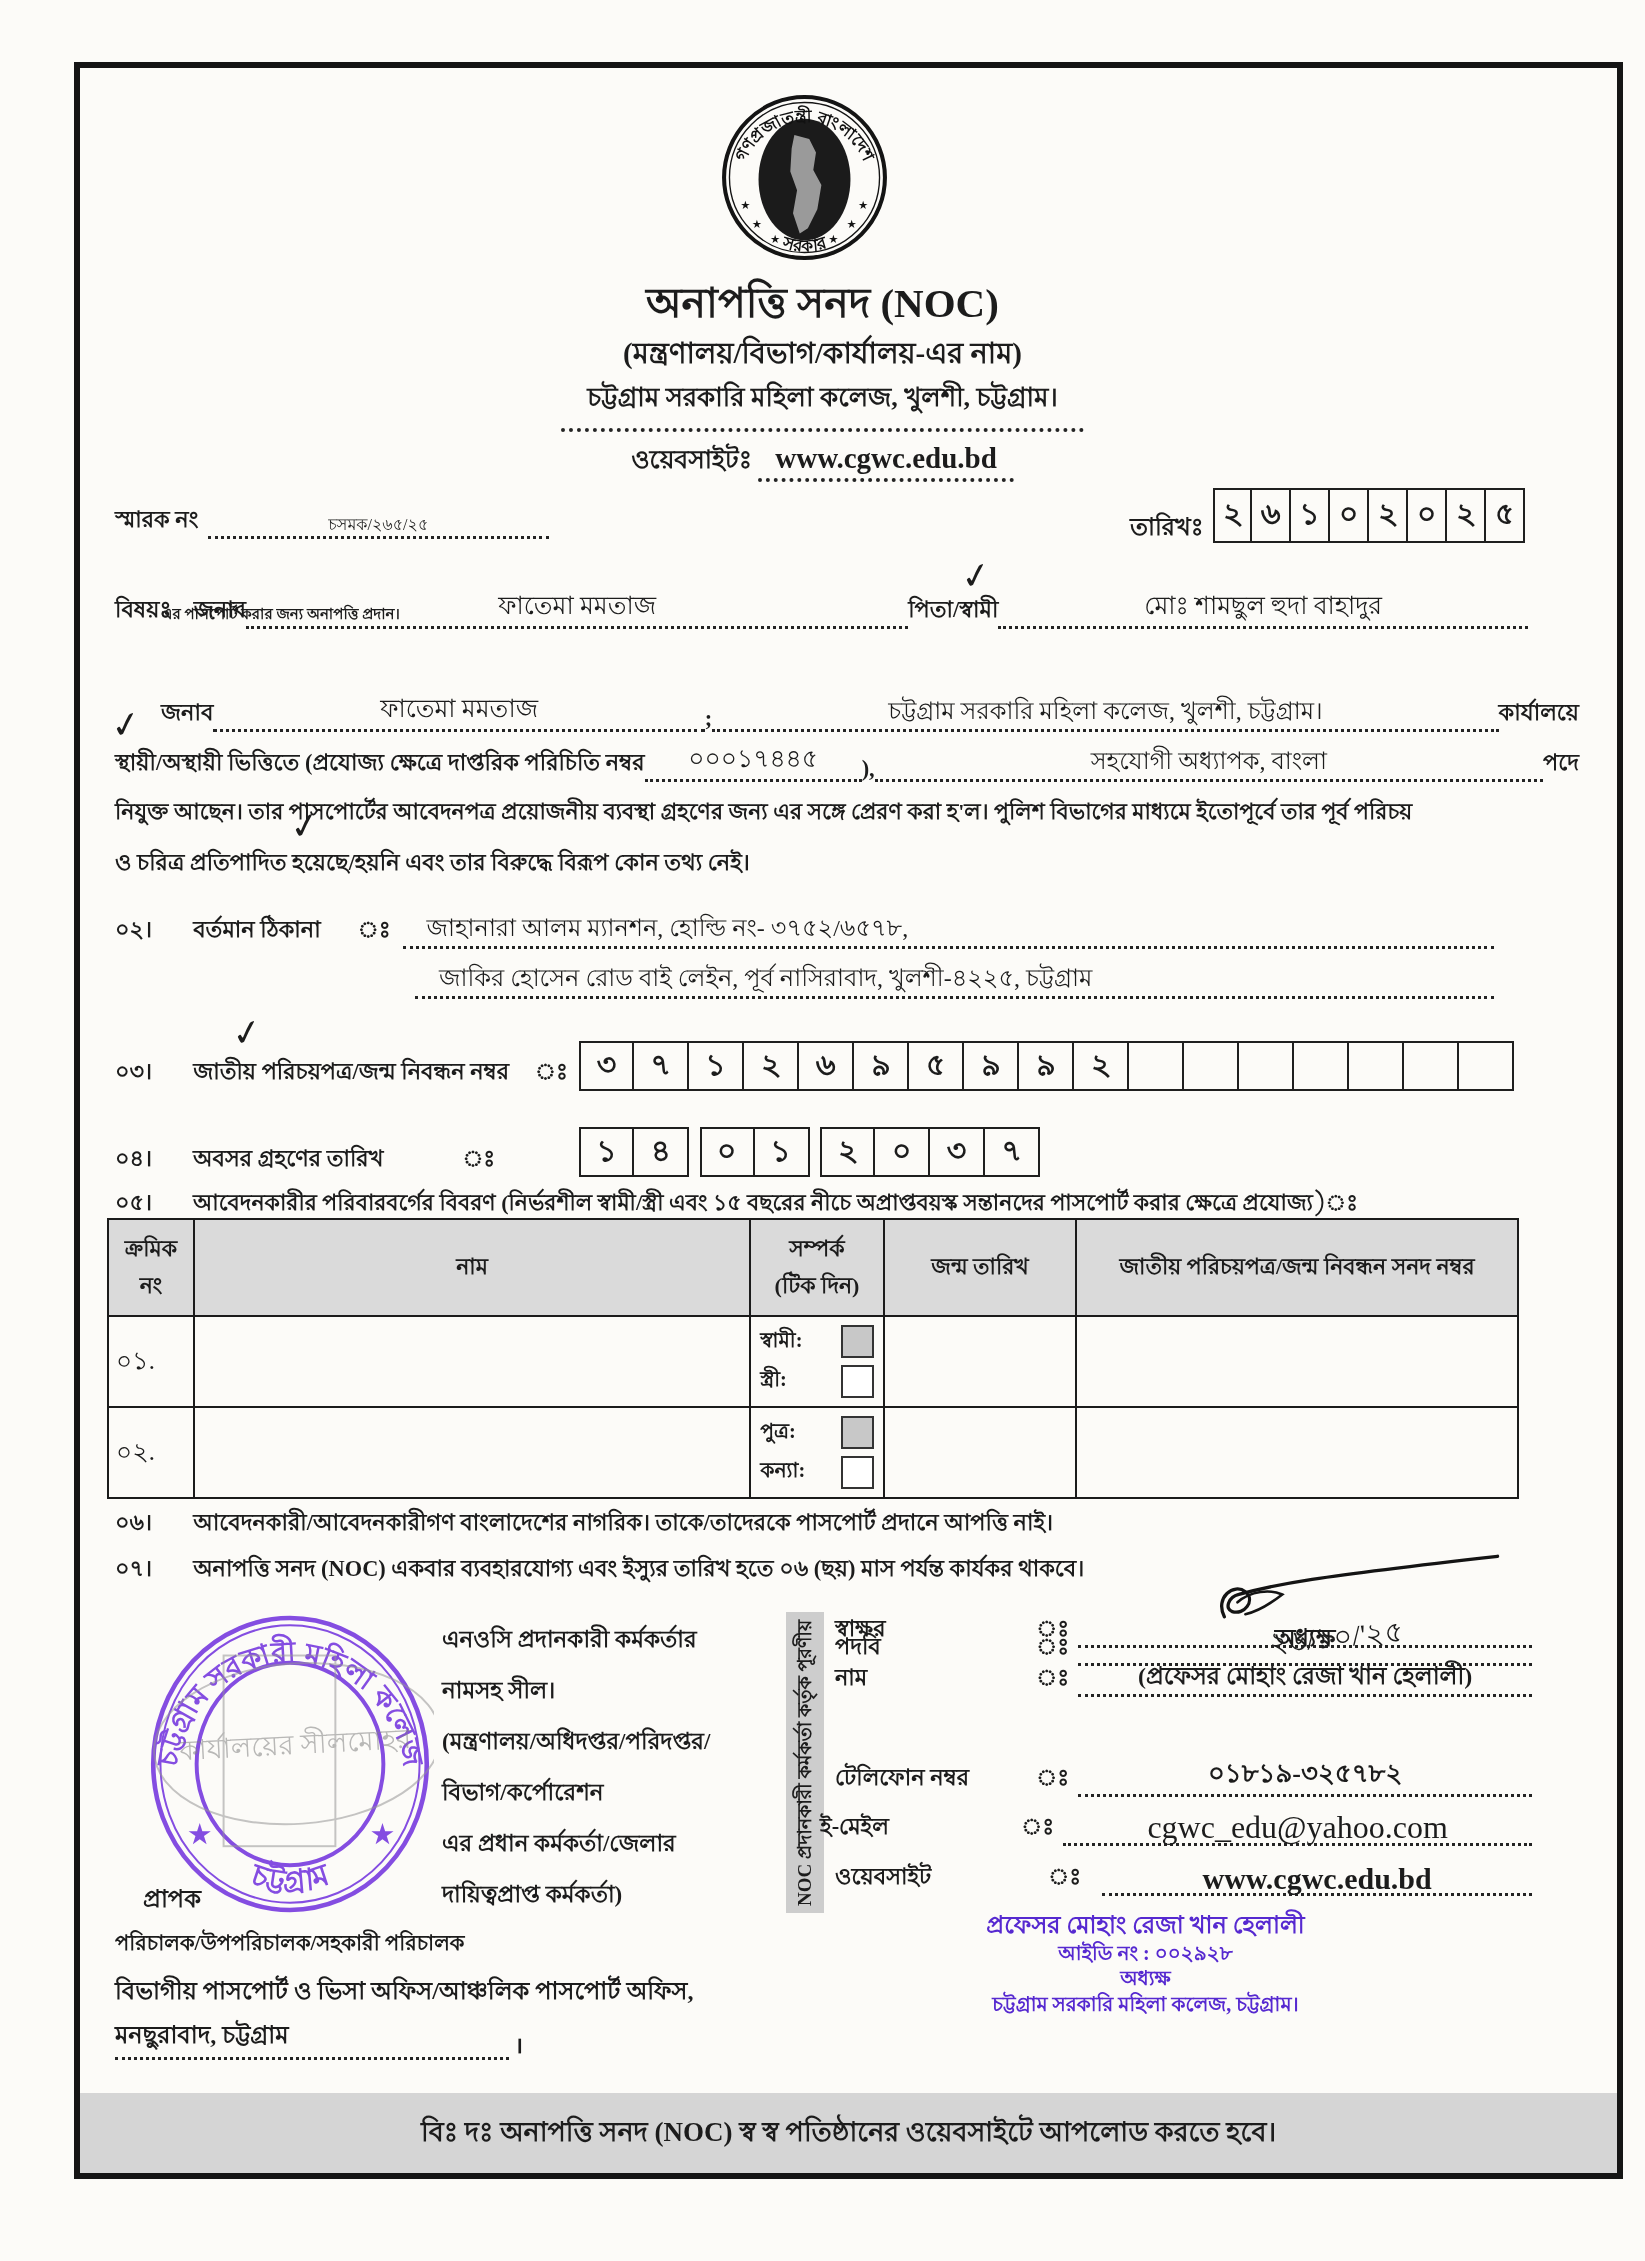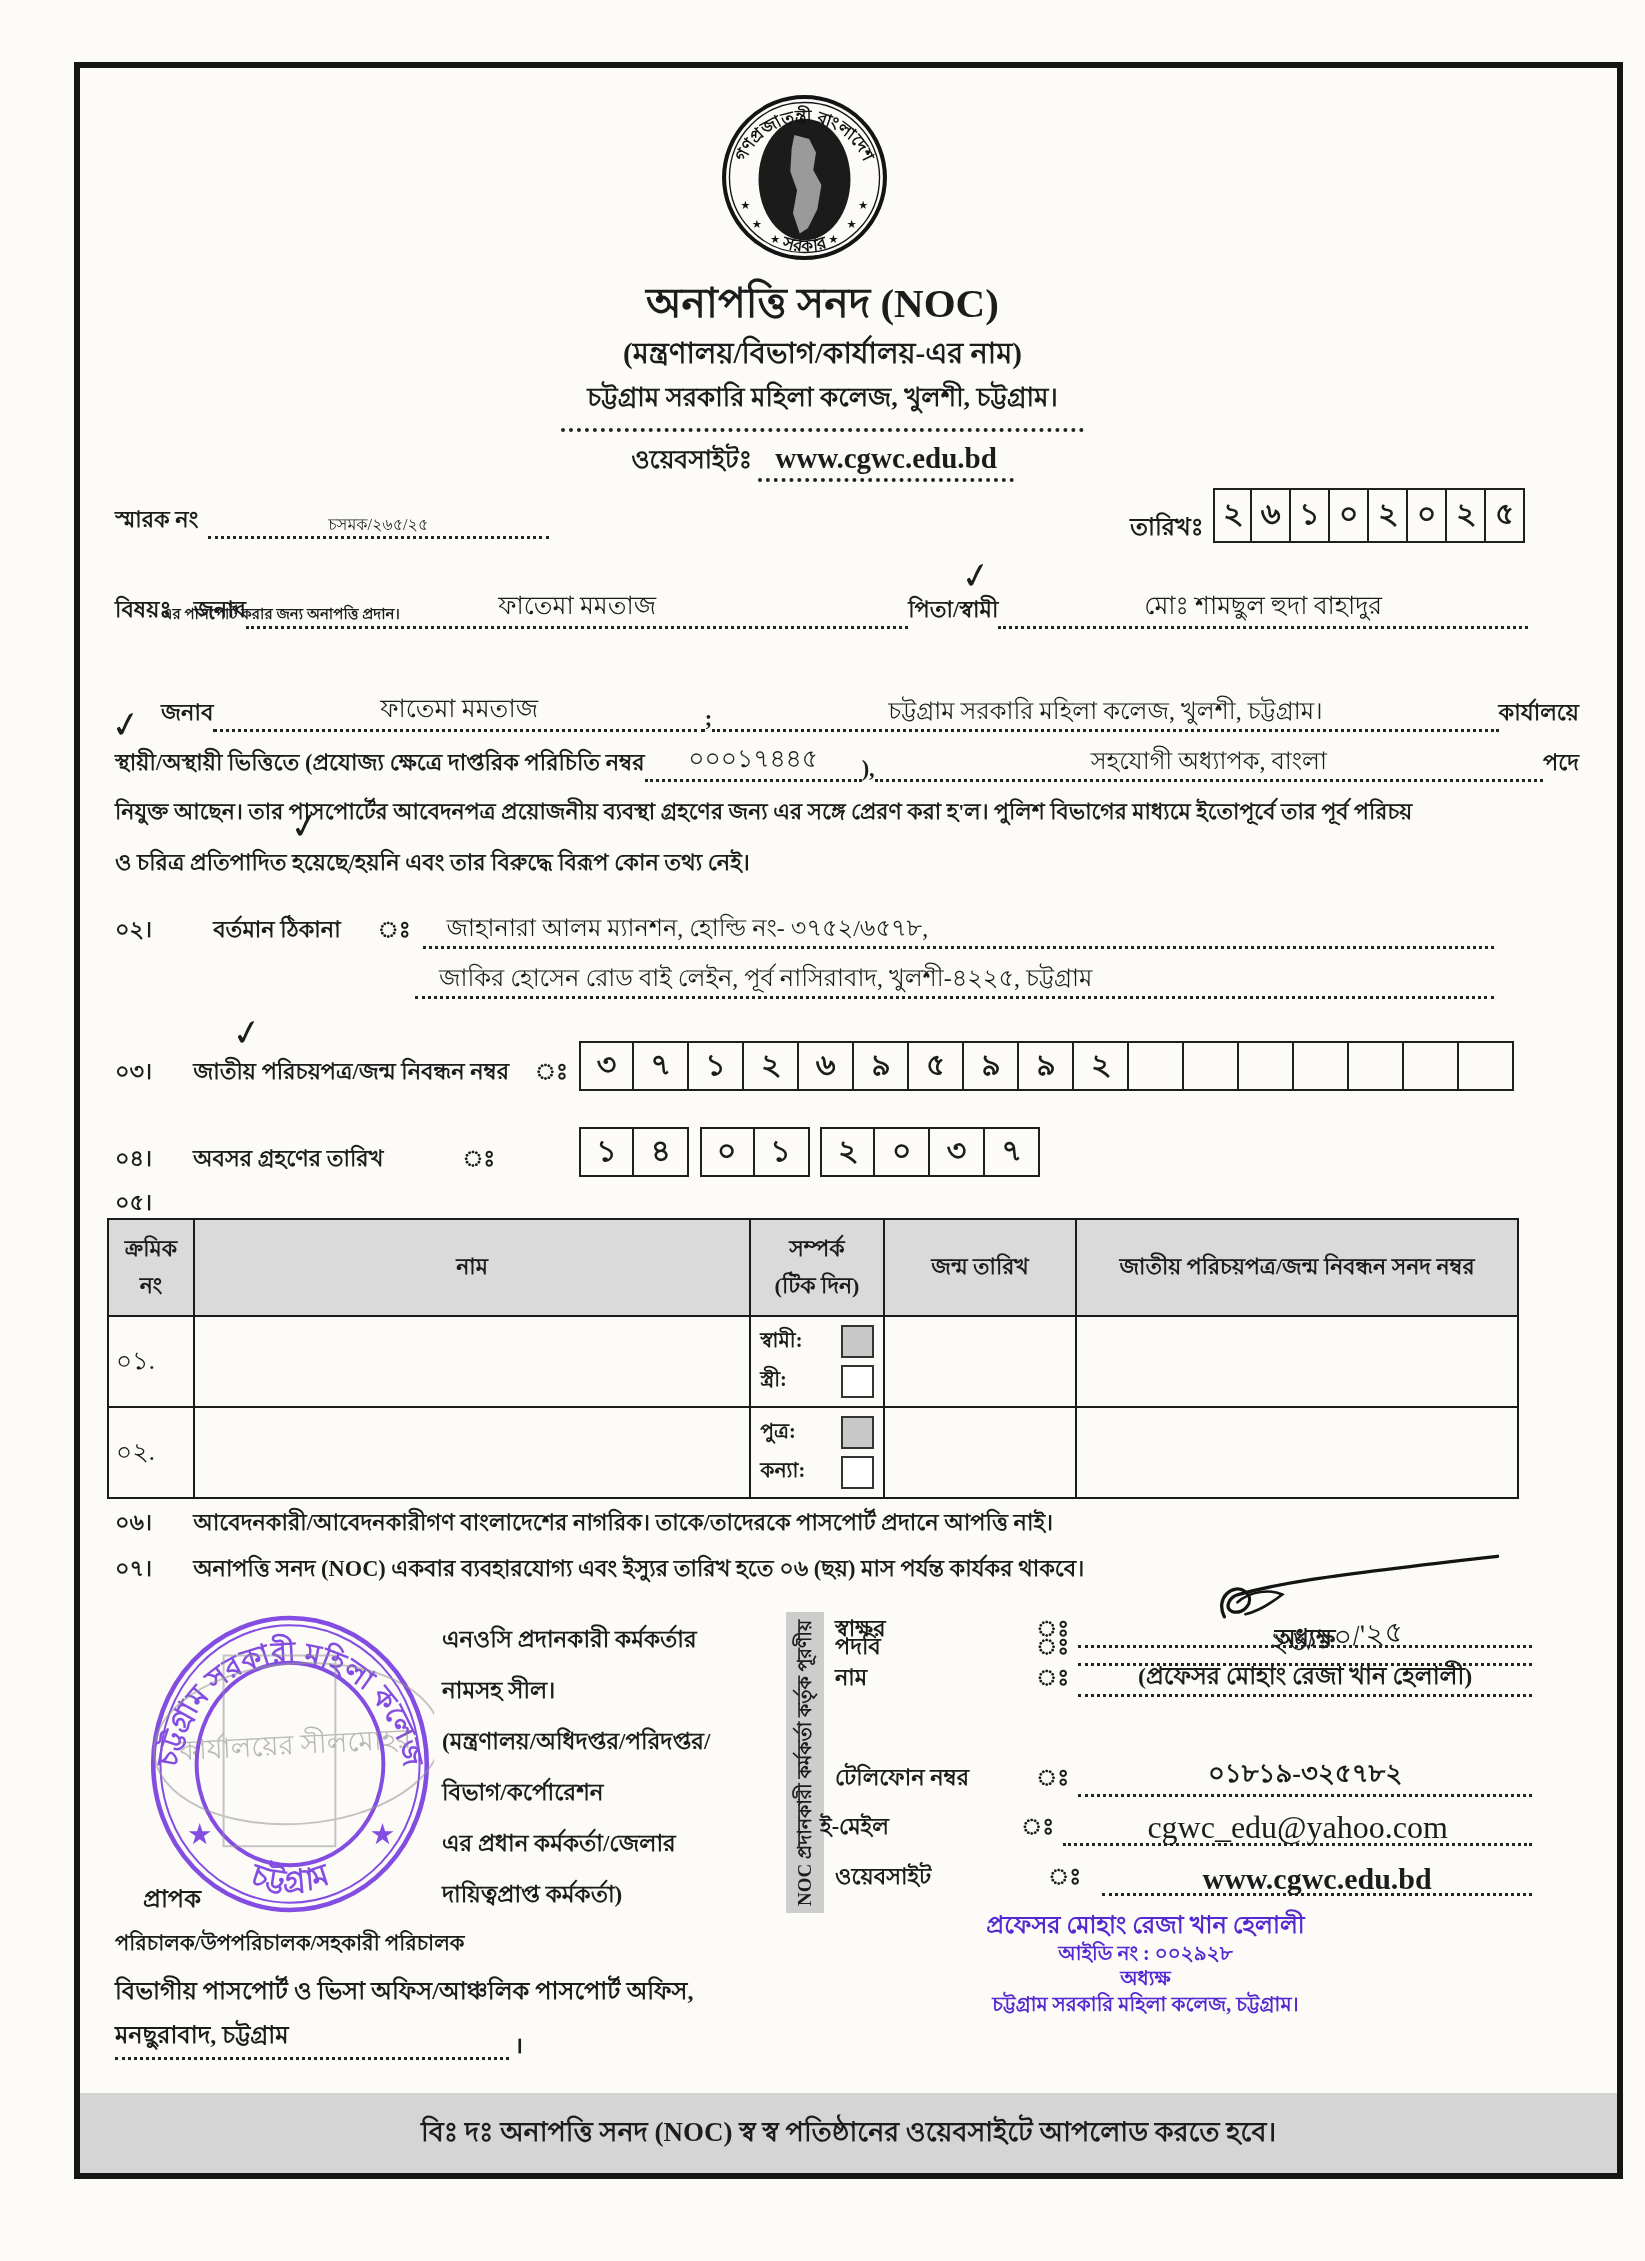--- a/index.html
+++ b/index.html
@@ -151,21 +151,21 @@
     <span class="fill" style="flex:1;">
       <span class="val hand" style="font-size:24px;">সহযোগী অধ্যাপক, বাংলা</span>
     </span>
     <span class="b">পদে</span>
   </div>
   <div class="abs b" style="left:115px;top:794px;width:1481px;font-size:22px;white-space:nowrap;">নিযুক্ত আছেন। তার পাসপোর্টের আবেদনপত্র প্রয়োজনীয় ব্যবস্থা গ্রহণের জন্য এর সঙ্গে প্রেরণ করা হ'ল। পুলিশ বিভাগের মাধ্যমে  ইতোপূর্বে তার পূর্ব পরিচয়</div>
   <div class="abs b" style="left:115px;top:845px;font-size:22.4px;"><span>ও চরিত্র প্রতিপাদিত </span><span class="tk"><span class="tick" style="top:-37px;left:-2.6px;">✓</span><span>হয়েছে</span></span><span>/হয়নি এবং তার বিরুদ্ধে বিরূপ কোন তথ্য নেই।</span></div>
 
   <div class="row" style="left:115px;top:910px;right:151px;height:39px;">
     <span class="b">০২।</span>
-    <span class="b" style="margin-left:61px;">বর্তমান ঠিকানা</span>
+    <span class="b" style="margin-left:41px;">বর্তমান ঠিকানা</span>
     <span class="b" style="margin:0 12px 0 37px;">ঃ</span>
     <span class="fill leftal" style="flex:1;">
       <span class="val hand" style="font-size:24px;">জাহানারা আলম ম্যানশন, হোল্ডি নং- ৩৭৫২/৬৫৭৮,</span>
     </span>
   </div>
   <div class="row" style="left:415px;top:960px;right:151px;height:39px;">
     <span class="fill leftal" style="flex:1;">
       <span class="val hand" style="font-size:24px;">জাকির হোসেন রোড বাই লেইন, পূর্ব নাসিরাবাদ, খুলশী-৪২২৫, চট্টগ্রাম</span>
     </span>
   </div>
@@ -258,20 +258,21 @@
     <span class="cell">
         <span class="d">৩</span>
       </span>
     <span class="cell">
         <span class="d">৭</span>
       </span>
   </div>
 
   <div class="row" style="left:115px;top:1185px;width:1481px;height:37px;">
     <span class="b">০৫।</span>
+    <span class="b" style="margin-left:41px;font-size:22px;">আবেদনকারীর পরিবারবর্গের বিবরণ (নির্ভরশীল স্বামী/স্ত্রী এবং ১৫ বছরের নীচে অপ্রাপ্তবয়স্ক সন্তানদের পাসপোর্ট করার ক্ষেত্রে প্রযোজ্য)ঃ</span>
   </div>
 
   <table class="fam">
     <colgroup>
         <col style="width:86px">
         <col style="width:556px">
         <col style="width:134px">
         <col style="width:192px">
         <col style="width:442px">
       </colgroup>

